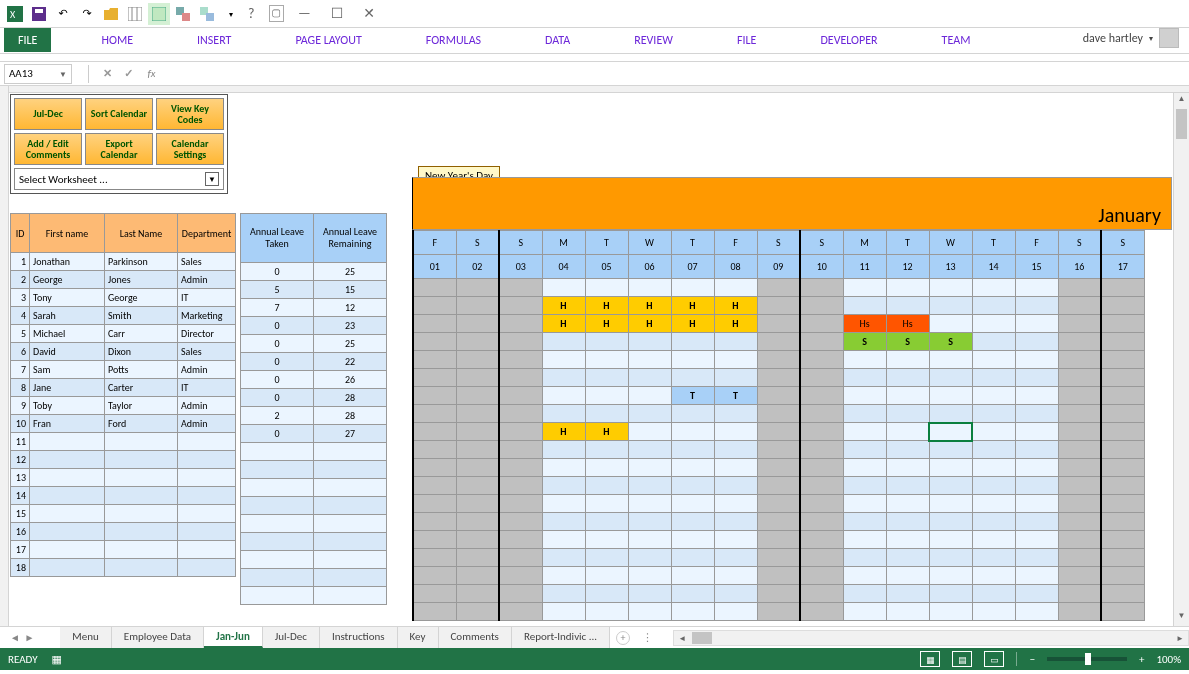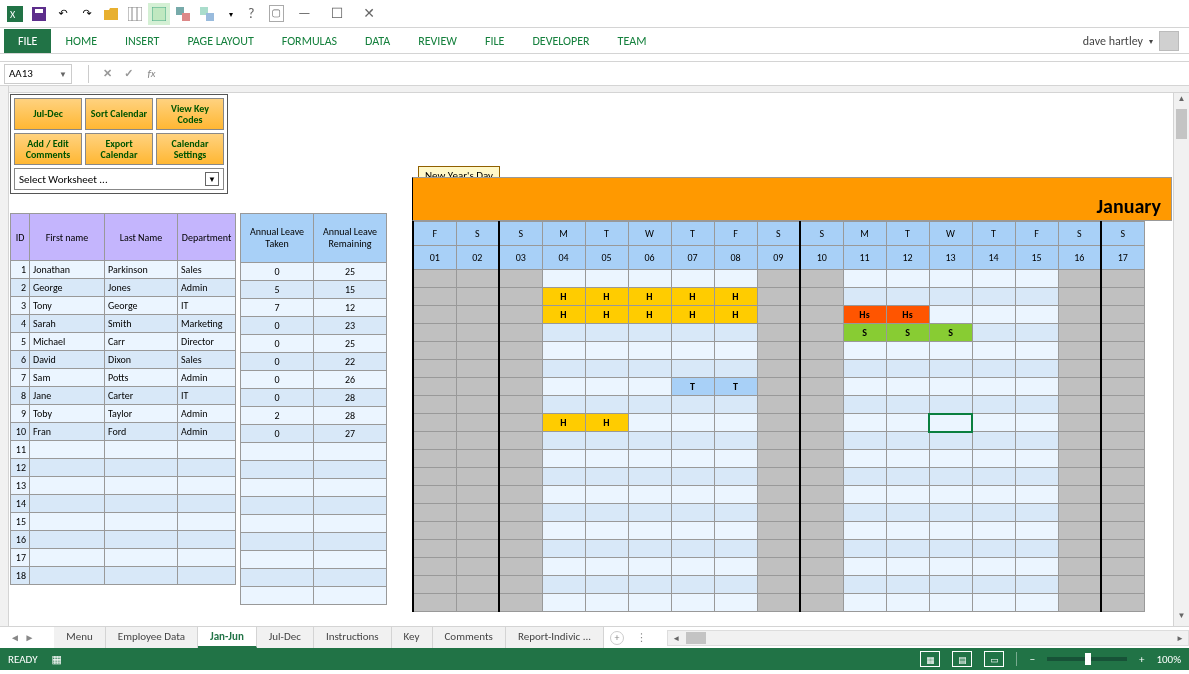--- a/index.html
+++ b/index.html
@@ -7,23 +7,23 @@
 
 
 .titlebar { height:28px; background:#fff; display:flex; align-items:center; padding:0 4px; border-bottom:1px solid #d4d4d4; }
 .qat { display:flex; gap:2px; align-items:center; }
 .qat-btn { width:22px; height:22px; display:flex; align-items:center; justify-content:center; cursor:pointer; }
 .title-center { flex:1; text-align:center; color:#444; font-size:12px; }
 .win-ctrl { display:flex; gap:8px; color:#666; font-size:14px; }
 .win-ctrl span { cursor:pointer; padding:0 6px; }
 
 
-.ribbon-tabs { height:26px; background:#fff; display:flex; align-items:center; padding-left:4px; border-bottom:1px solid #d4d4d4;}
+.ribbon-tabs { height:26px; background:#fff; display:flex; align-items:flex-start; padding-left:4px; border-bottom:1px solid #d4d4d4;gap:36px;}
 .tab-file { background:#217346; color:#fff; padding:5px 14px; font-size:12px; cursor:pointer; }
-.tab-norm { color:#15803d; padding:5px 14px; font-size:12px; cursor:pointer; }
+.tab-norm { color:#6d28d9; padding:5px 14px; font-size:12px; cursor:pointer; }
 .tab-user { margin-left:auto; margin-right:10px; color:#444; font-size:12px; display:flex; align-items:center; gap:6px; cursor:pointer;}
 .user-sq { width:20px; height:20px; background:#d0d0d0; border:1px solid #bbb; }
 .ribbon-space { height:8px; background:#fff; border-bottom:1px solid #d4d4d4;}
 
 
 .formula-bar { height:24px; display:flex; align-items:center; border-bottom:1px solid #d4d4d4; background:#fff;}
 .name-box { width:68px; height:20px; border:1px solid #ccc; margin:0 8px 0 4px; padding:0 4px; display:flex; align-items:center; font-size:11px; background:#fff;}
 .name-box .arrow { margin-left:auto; color:#666; font-size:8px;}
 .fb-sep { width:1px; height:18px; background:#ccc; margin:0 8px;}
 .fb-icon { color:#999; padding:0 6px; font-weight:bold;}
@@ -45,62 +45,62 @@
 
 .planner-title { position:absolute; left:622px; top:22px; width:503px; height:32px; border:2px solid #1a5c9e; background:linear-gradient(#d3e8ff,#a8d0f7); display:flex; align-items:center; justify-content:center; font-weight:bold; font-size:16px; color:#000;}
 
 
 .tip { position:absolute; left:418px; top:80px; border:1px solid #906000; background:#fff8c8; padding:2px 6px; font-size:11px; }
 .tip-line { position:absolute; left:422px; top:96px; width:50px; height:40px; }
 
 
 .emp-tbl { position:absolute; left:10px; top:127px; border-collapse:collapse; }
 .emp-tbl th, .emp-tbl td { border:1px solid #999; font-size:10px; padding:0 3px; height:18px; overflow:hidden; white-space:nowrap;}
-.emp-tbl th { background:#c4b5fd; font-weight:normal; height:47px; vertical-align:middle;}
+.emp-tbl th { background:#fdba74; font-weight:normal; height:39px; vertical-align:middle;}
 .emp-tbl th.num { width:19px;}
 .emp-tbl .row-id { text-align:right; background:#ebf5ff; width:19px;}
 .emp-tbl td { background:#ebf5ff;}
 .emp-tbl tr:nth-child(even) td { background:#d8e8f8;}
 .emp-tbl tr:nth-child(even) .row-id { background:#d8e8f8;}
 .col-fn { width:75px;}
 .col-ln { width:73px;}
 .col-dp { width:58px;}
 
 
 .leave-tbl { position:absolute; left:240px; top:127px; border-collapse:collapse;}
 .leave-tbl th { background:#a8d0f7; border:1px solid #999; font-size:10px; height:49px; width:73px; font-weight:normal; padding:0 3px; line-height:1.25;}
 .leave-tbl td { border:1px solid #999; height:18px; text-align:center; font-size:10px; background:#ebf5ff;}
 .leave-tbl tr:nth-child(even) td { background:#d8e8f8;}
 
 
 .cal-outer { position:absolute; left:412px; top:91px; width:760px;}
-.month-hdr { height:44px; background:#ff9900; border:1px solid #999; display:flex; align-items:flex-end; justify-content:flex-end; padding:0 10px 2px 8px; font-size:20px; font-weight:bold; color:#000; border-left:1px solid #000; }
+.month-hdr { height:53px; background:#ff9900; border:1px solid #999; display:flex; align-items:flex-end; justify-content:flex-end; padding:0 10px 2px 8px; font-size:20px; font-weight:normal; color:#000; border-left:1px solid #000; }
 .cal-grid { border-collapse:collapse;}
 .cal-grid th, .cal-grid td { border:1px solid #999; width:43px; height:24px; text-align:center; font-size:10px;}
 .cal-grid th { background:#a8d0f7; font-weight:normal;}
 .cal-grid td { height:18px;}
 .grey { background:#c0c0c0 !important;}
 .lgt { background:#ebf5ff;}
 .alt { background:#d8e8f8;}
 .week-sep { border-left:2px solid #000 !important;}
 .code-H { background:#ffcc00 !important; font-weight:bold;}
-.code-Hs { background:#ff5500 !important; font-weight:bold;}
+.code-Hs { background:#ff5500 !important; font-weight:normal;}
 .code-S { background:#88cc33 !important; font-weight:bold;}
 .code-T { background:#a8d0f7 !important; font-weight:bold;}
 .sel-cell { outline:2px solid #0a7f3f; outline-offset:-1px;}
 
 
 .vscroll { position:absolute; right:0; top:7px; bottom:0; width:16px; background:#f1f1f1; border-left:1px solid #d4d4d4;}
 .vscroll .vthumb { position:absolute; top:16px; height:30px; left:2px; right:2px; background:#c4c4c4;}
 .vscroll .arrow { height:16px; text-align:center; font-size:8px; color:#666;}
 
 
 .sheet-bar { height:22px; display:flex; align-items:center; background:#fff; border-top:1px solid #d4d4d4; padding-left:10px;}
 .sheet-nav { display:flex; gap:4px; color:#888; font-size:10px;}
-.sheet-tabs { display:flex; margin-left:20px; font-size:11px;}
+.sheet-tabs { display:flex; margin-left:26px; font-size:11px;}
 .sheet-tab { padding:3px 12px; border-right:1px solid #d4d4d4; cursor:pointer; color:#444; background:#f1f1f1;}
 .sheet-tab.active { background:#fff; border-bottom:2px solid #217346; color:#217346; font-weight:bold;}
 .hscroll { margin-left:20px; flex:1; height:16px; background:#f1f1f1; border:1px solid #ddd; display:flex; align-items:center;}
 .hscroll .arrowh { width:16px; text-align:center; font-size:8px; color:#666;}
 .hscroll .hthumb { width:20px; height:12px; background:#c4c4c4; margin-left:2px;}
 
 
 .status { height:22px; background:#217346; color:#fff; display:flex; align-items:center; padding:0 8px; font-size:11px;}
 .status .right { margin-left:auto; display:flex; align-items:center; gap:12px;}
 .view-btn { width:20px; height:16px; border:1px solid #fff; display:flex; align-items:center; justify-content:center; font-size:9px; cursor:pointer;}

